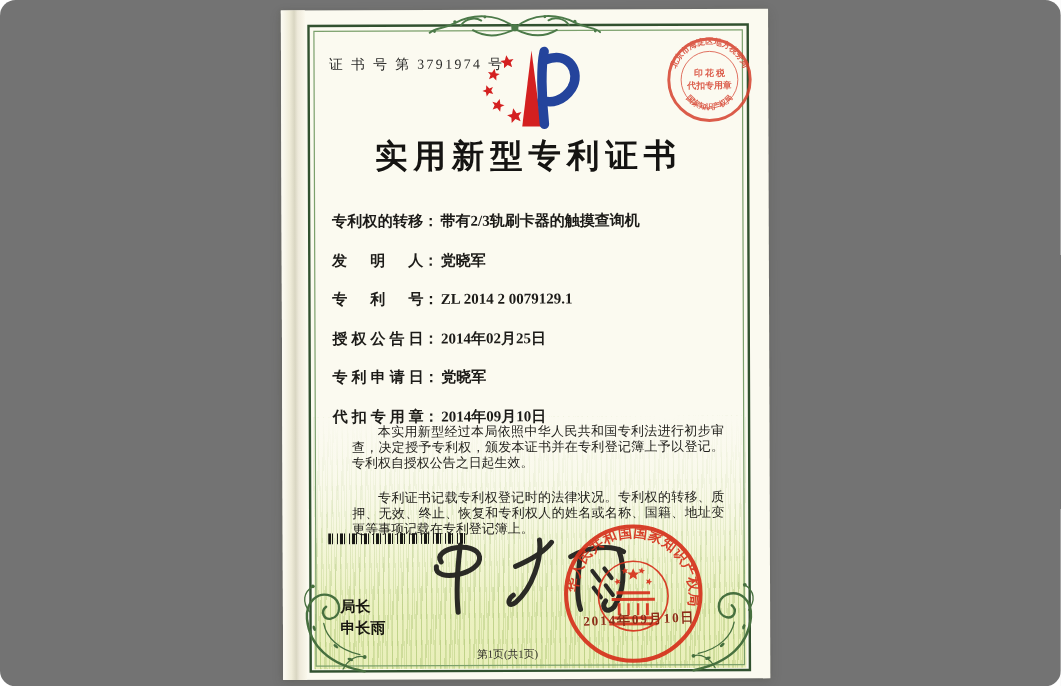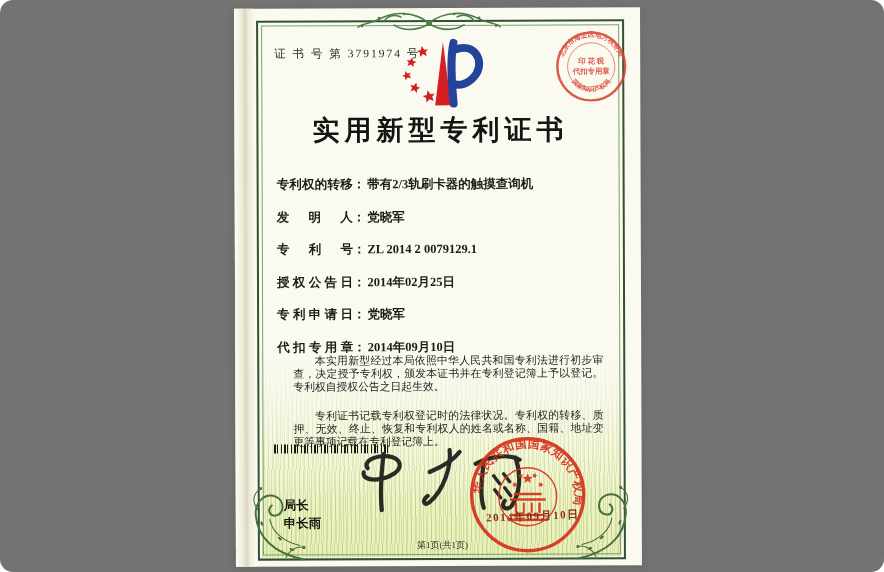--- a/index.html
+++ b/index.html
@@ -35,21 +35,21 @@
   .barcode{position:absolute;left:38px;top:436px;width:116px;height:9px;
      background:repeating-linear-gradient(to right,#181815 0 2px,transparent 2px 3px,
         #181815 3px 4px,transparent 4px 7px,#181815 7px 8px,transparent 8px 10px);}
   .signblock{position:absolute;left:48px;top:460px;font-family:"Liberation Sans","DejaVu Sans",sans-serif;
              font-weight:700;font-size:12.5px;color:#17160f;line-height:18px;margin-top:28px;}
   .signature{position:absolute;left:116px;top:438px;}
   .gov-seal{position:absolute;left:232px;top:427px;opacity:.92;}
   .seal-date{position:absolute;left:230px;top:501px;width:134px;text-align:center;
              font-weight:700;font-size:11px;letter-spacing:1.5px;color:#8d2c18;
              transform:rotate(-2deg);}
-  .footer{position:absolute;left:142px;top:531px;width:90px;text-align:right;
+  .footer{position:absolute;left:142px;top:531px;width:90px;text-align:center;
           font-size:9px;color:#2c2b26;}
   .ornament-top{position:absolute;left:120px;top:0px;}
   .corner{position:absolute;}
   .corner.bl{left:10px;bottom:3px;}
   .corner.br{right:6px;bottom:3px;transform:scaleX(-1);}
   svg text{font-family:"Liberation Serif","DejaVu Serif",serif;}
 </style>
 </head>
 <body>
 

